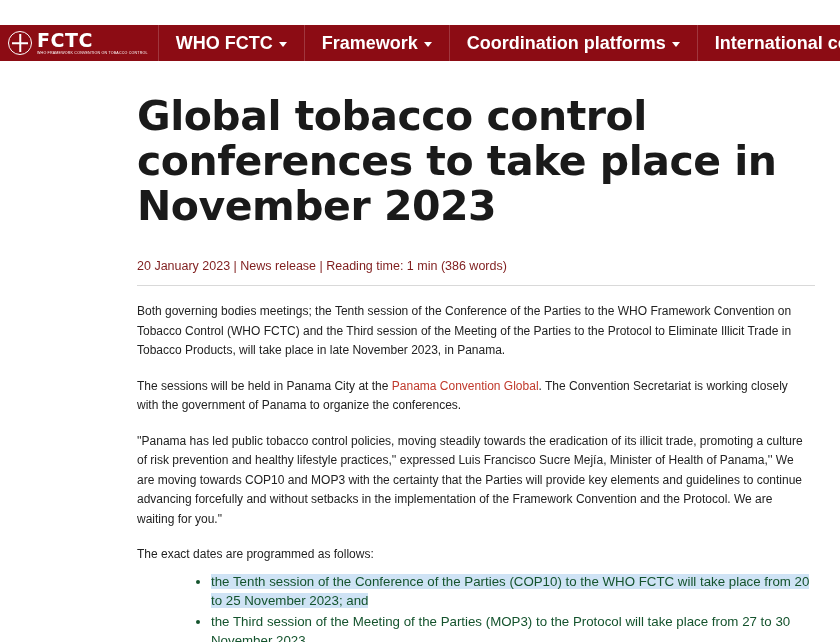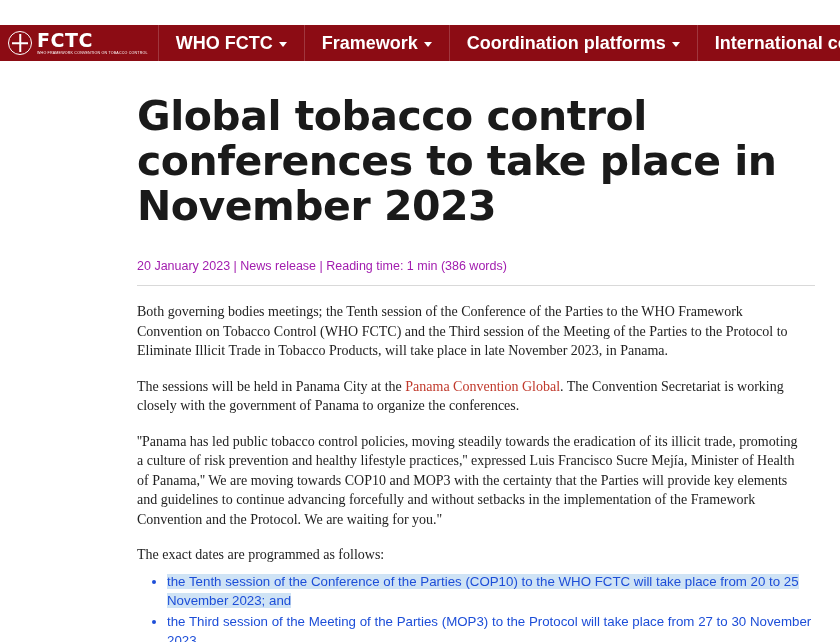--- a/index.html
+++ b/index.html
@@ -104,49 +104,49 @@
     font-size: 41px;
     line-height: 45px;
     font-weight: bold;
     color: #1a1a1a;
     margin: 33px 0 0 0;
     letter-spacing: -0.5px;
     max-width: 640px;
   }
   .meta {
     font-size: 12.5px;
-    color: #a21caf;
+    color: #7f1d1d;
     margin: 30px 0 0 0;
     padding-bottom: 12px;
     border-bottom: 1px solid #d9d9d9;
     max-width: 678px;
   }
   p.body-text {
-    font-size: 14px;
+    font-size: 12px;
     line-height: 19.5px;
     color: #222222;
     margin: 16px 12px 0 0;
     max-width: 678px;
-    font-family: Liberation Serif, serif;
   }
   .link {
     color: #c0392b;
     text-decoration: none;
     cursor: pointer;
   }
   ul.date-list {
     margin: 7px 0 0 0;
     padding-left: 30px;
     max-width: 678px;
   }
   ul.date-list li {
     font-size: 13.3px;
     line-height: 19.5px;
-    color: #1d4ed8;
+    color: #14532d;
     margin-top: 1px;
+    margin-left: 44px;
   }
   .highlight {
     background: #cfe3f5;
   }
 </style>
 </head>
 <body>
 
 <div class="navbar">
   <div class="brand">

